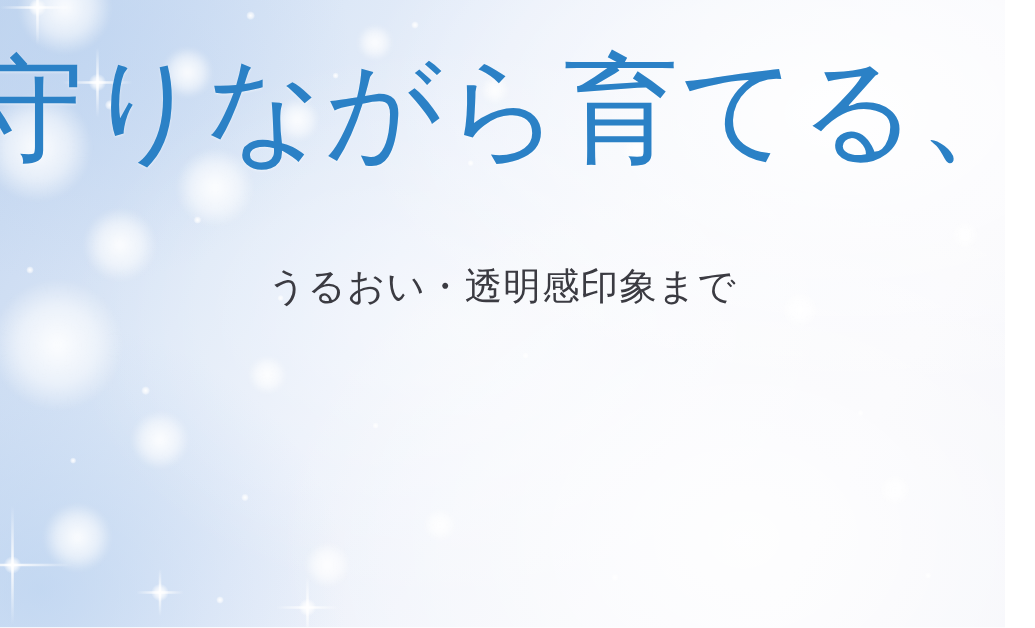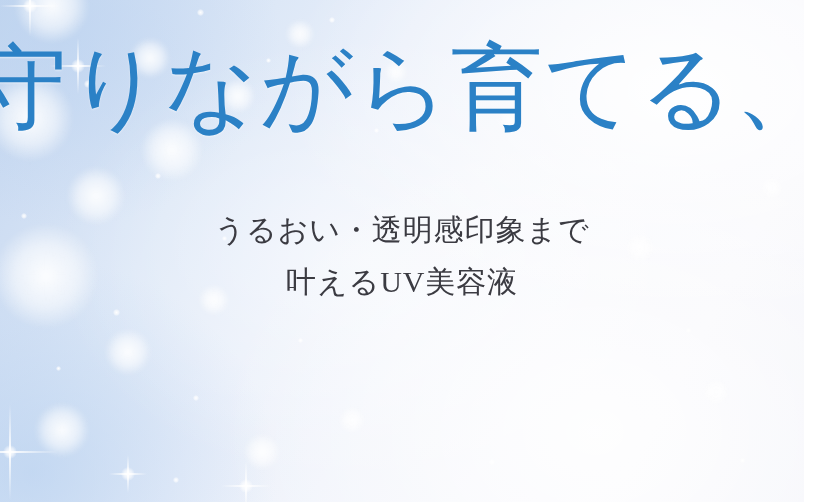--- a/index.html
+++ b/index.html
@@ -193,18 +193,15 @@
 
     <h1 class="headline headline-line-1">
       <span class="headline-line">守りながら育てる、</span>
     </h1>
 
 
     <p class="subcopy subcopy-line-1">
       <span class="subcopy-line">うるおい・透明感印象まで</span>
     </p>
 
-    <p class="subcopy subcopy-line-2">
-      <span class="subcopy-line">叶えるUV美容液</span>
-    </p>
 
   </div>
 </div>
 
 </body></html>

